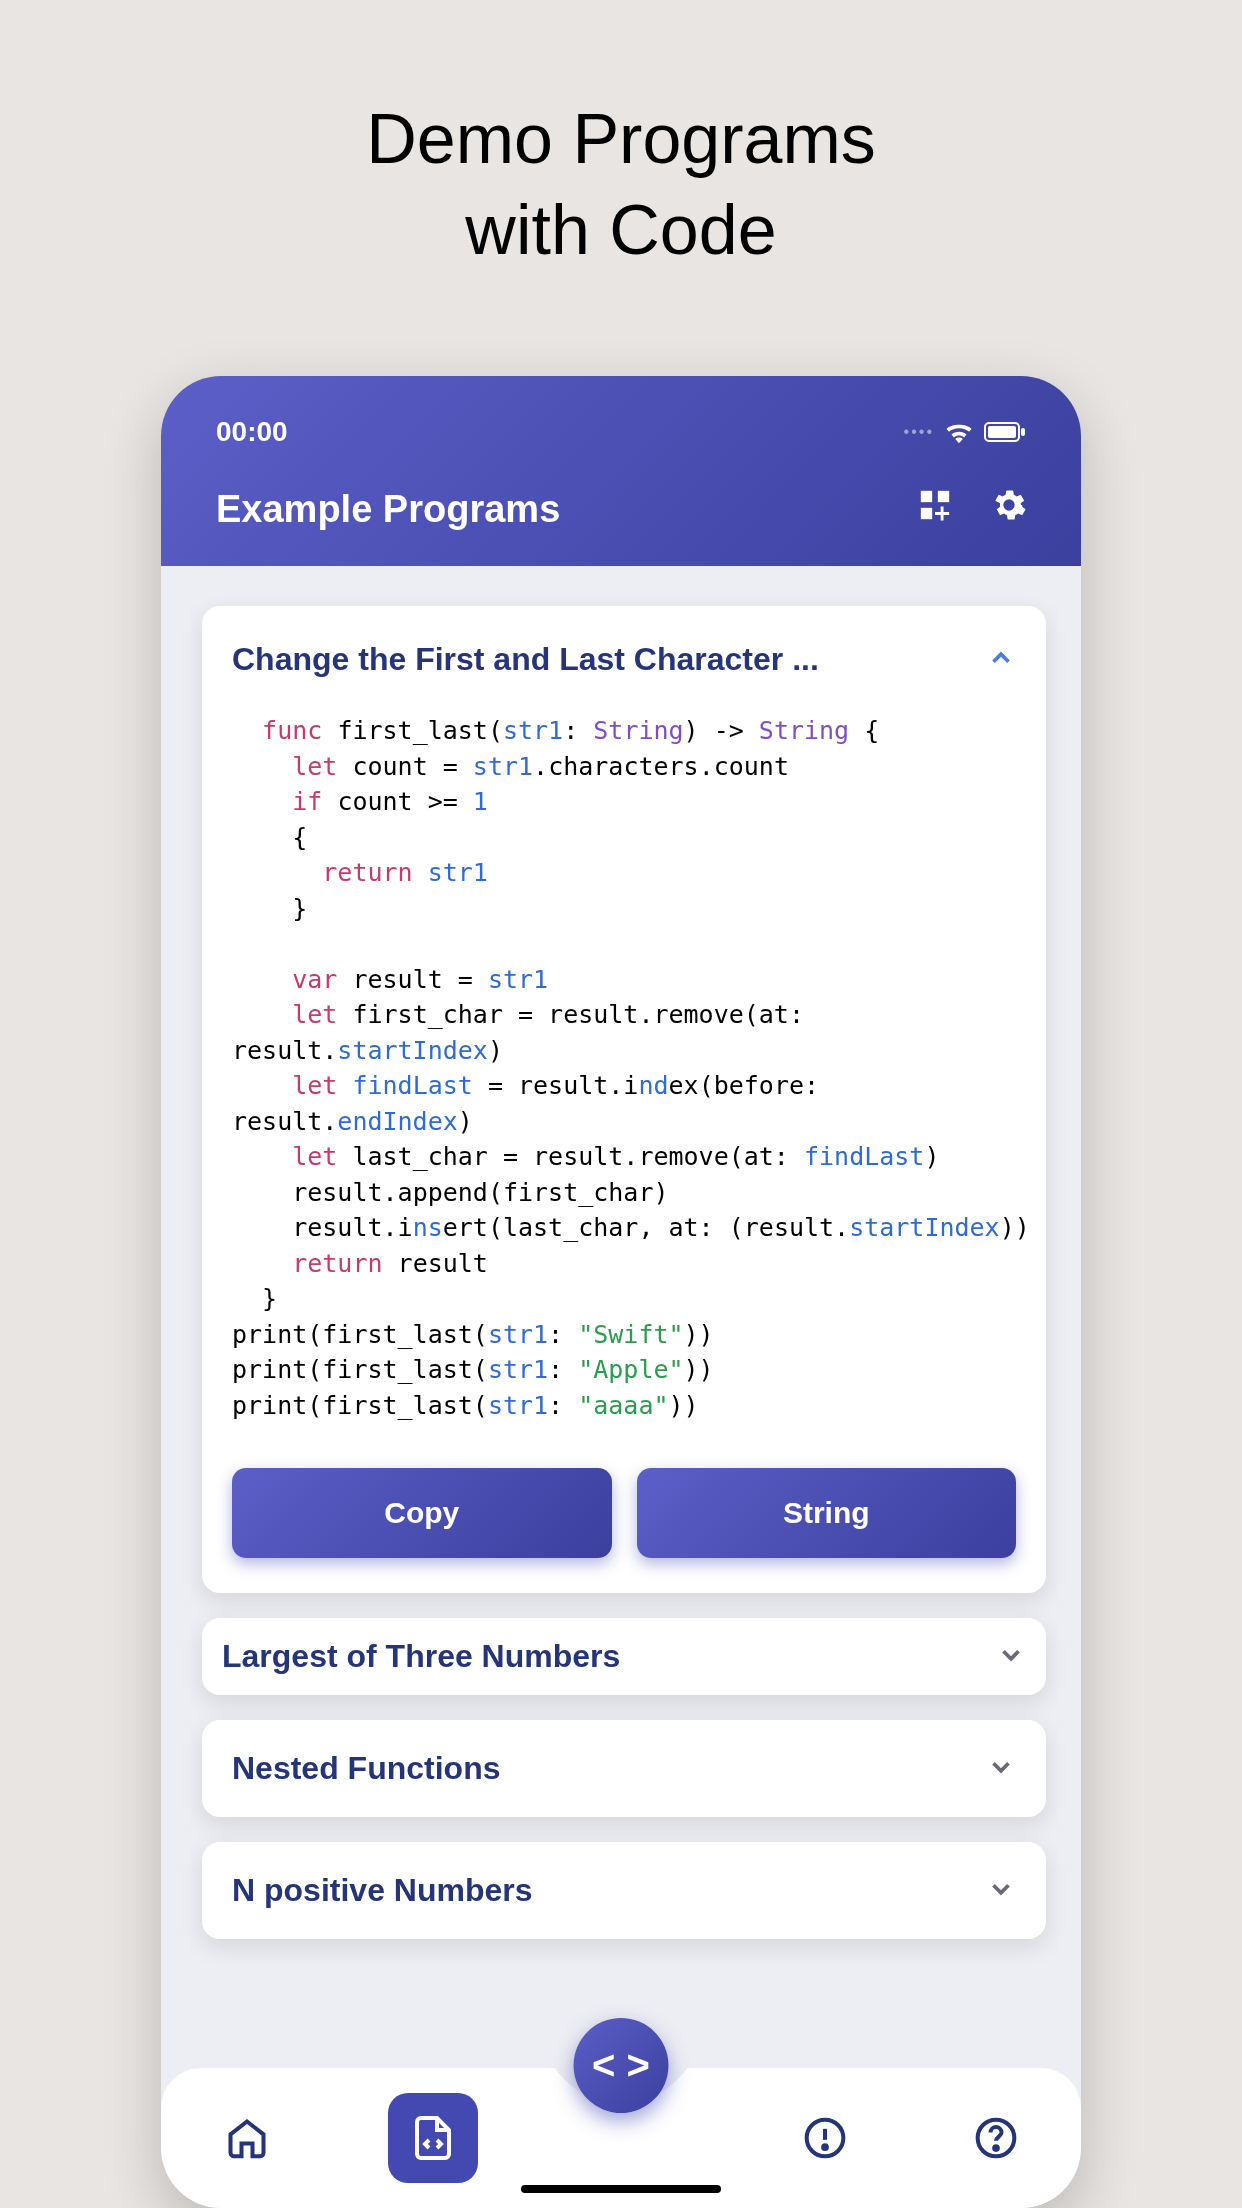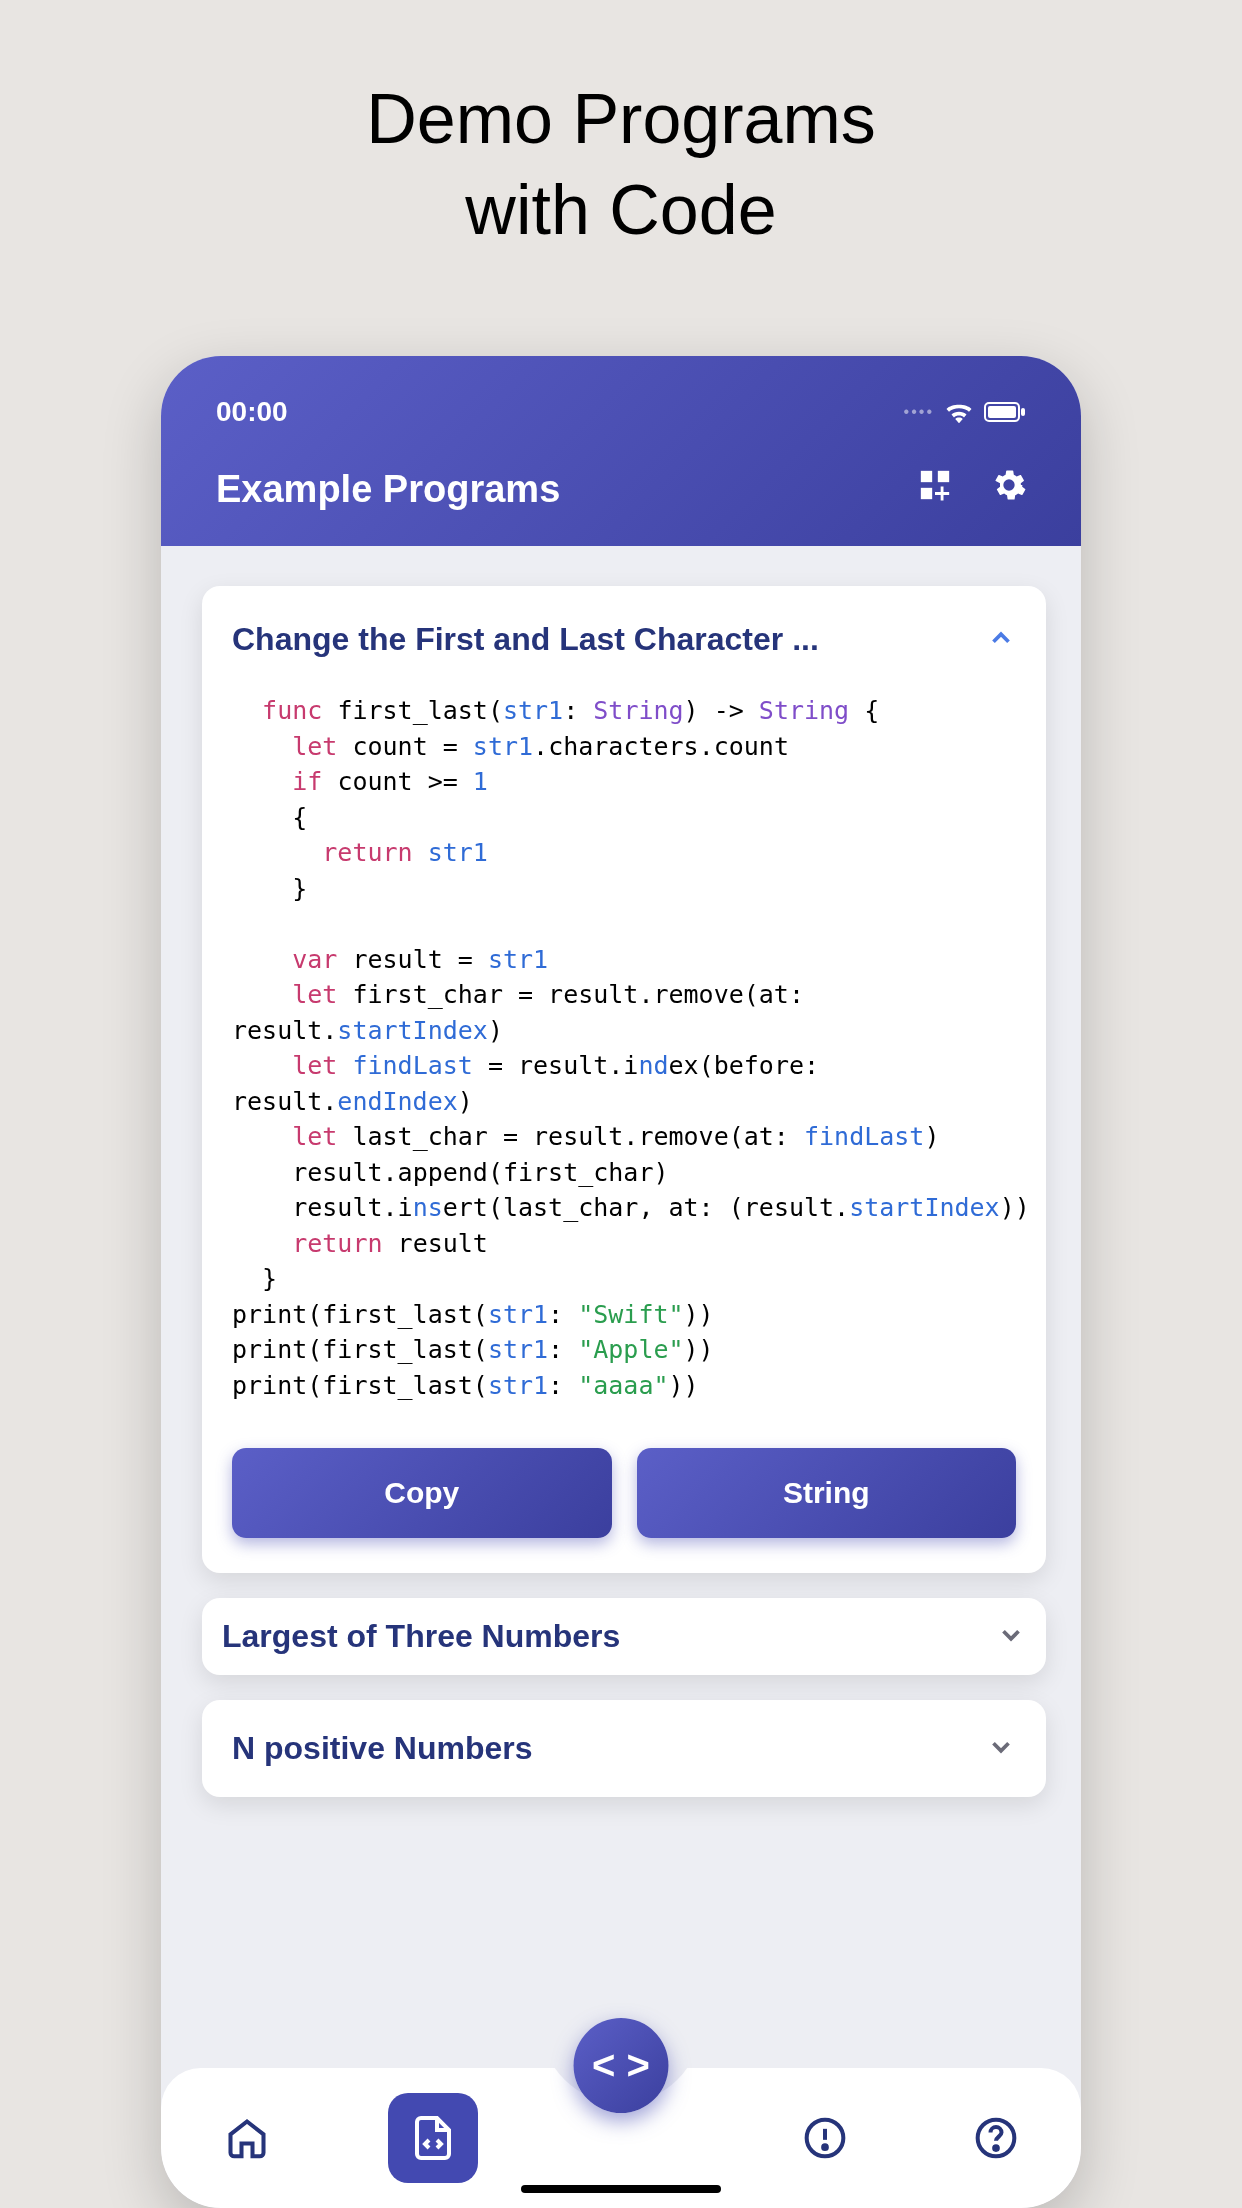--- a/index.html
+++ b/index.html
@@ -10,21 +10,21 @@
   font-family: -apple-system, BlinkMacSystemFont, 'Segoe UI', sans-serif;
   display: flex;
   flex-direction: column;
   align-items: center;
 }
 .promo-title {
   font-size: 70px;
   font-weight: 500;
   color: #000;
   text-align: center;
-  margin-top: 74px;
+  margin-top: 94px;
   line-height: 1.3;
 }
 .phone {
   width: 920px;
   height: 2024px;
   background: #edeef3;
   border-radius: 60px;
   margin-top: 100px;
   overflow: hidden;
   position: relative;
@@ -229,20 +229,28 @@
         <div class="card" style="padding: 20px;">
           <div class="card-header">
             <div class="card-title">Largest of Three Numbers</div>
             <span><svg width="30" height="30" viewBox="0 0 24 24" fill="none" stroke="#6b6b78" stroke-width="3">
                 <polyline points="6 9 12 15 18 9"></polyline>
               </svg></span>
           </div>
         </div>
         <div class="card" style="padding: 30px;">
           <div class="card-header">
+            <div class="card-title">Nested Functions</div>
+            <span><svg width="30" height="30" viewBox="0 0 24 24" fill="none" stroke="#6b6b78" stroke-width="3">
+                <polyline points="6 9 12 15 18 9"></polyline>
+              </svg></span>
+          </div>
+        </div>
+        <div class="card" style="padding: 30px;">
+          <div class="card-header">
             <div class="card-title">N positive Numbers</div>
             <span><svg width="30" height="30" viewBox="0 0 24 24" fill="none" stroke="#6b6b78" stroke-width="3">
                 <polyline points="6 9 12 15 18 9"></polyline>
               </svg></span>
           </div>
         </div>
       </div>
   </div>
 
   <div class="fab-notch"></div>

